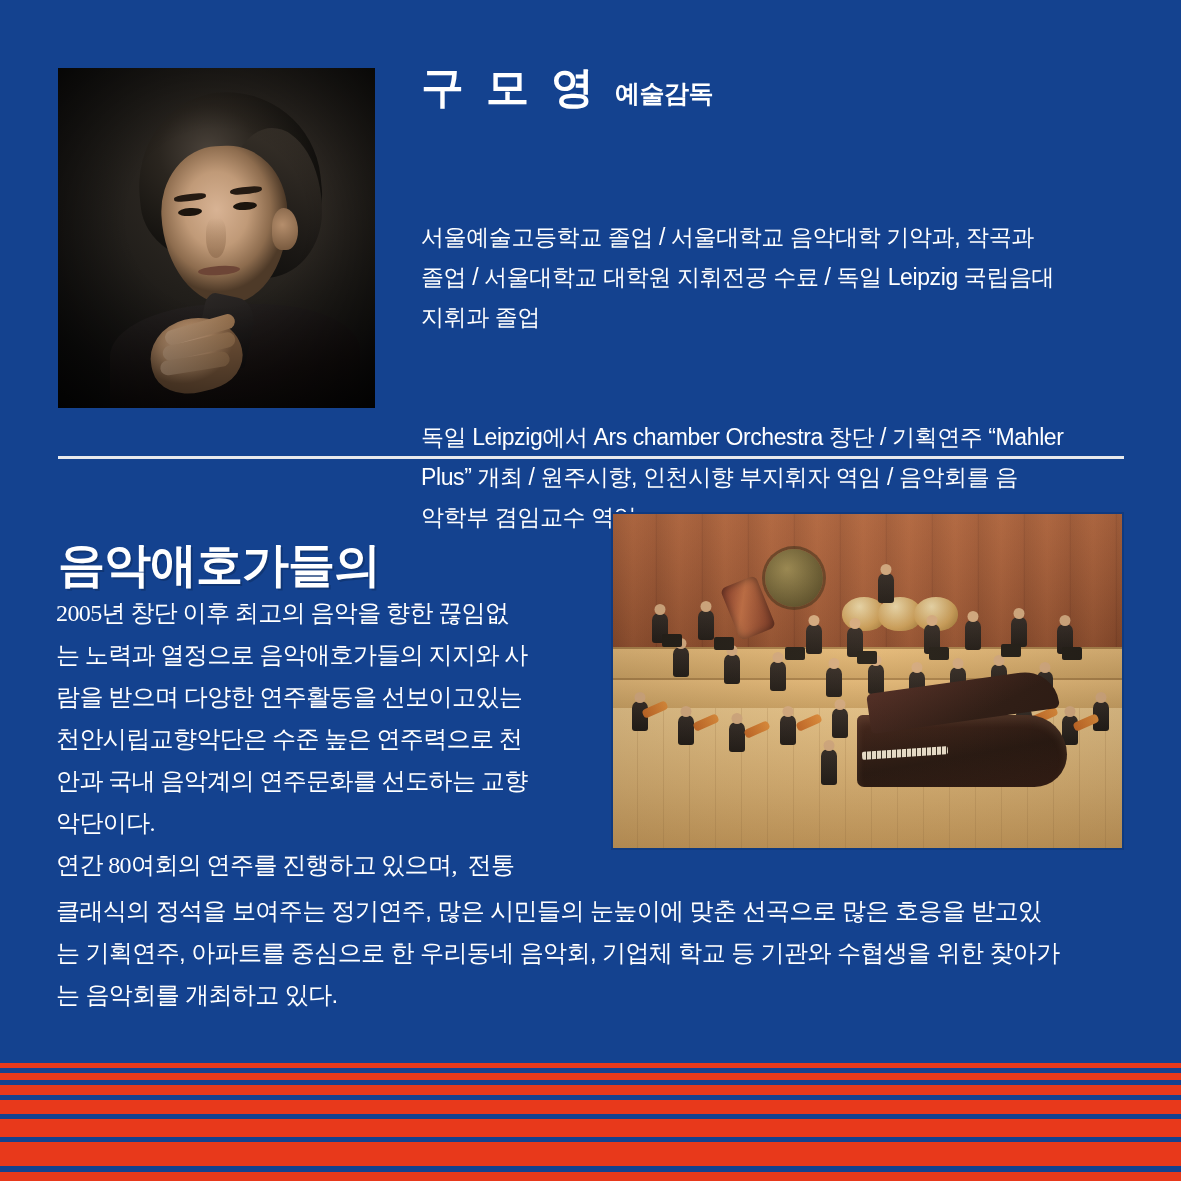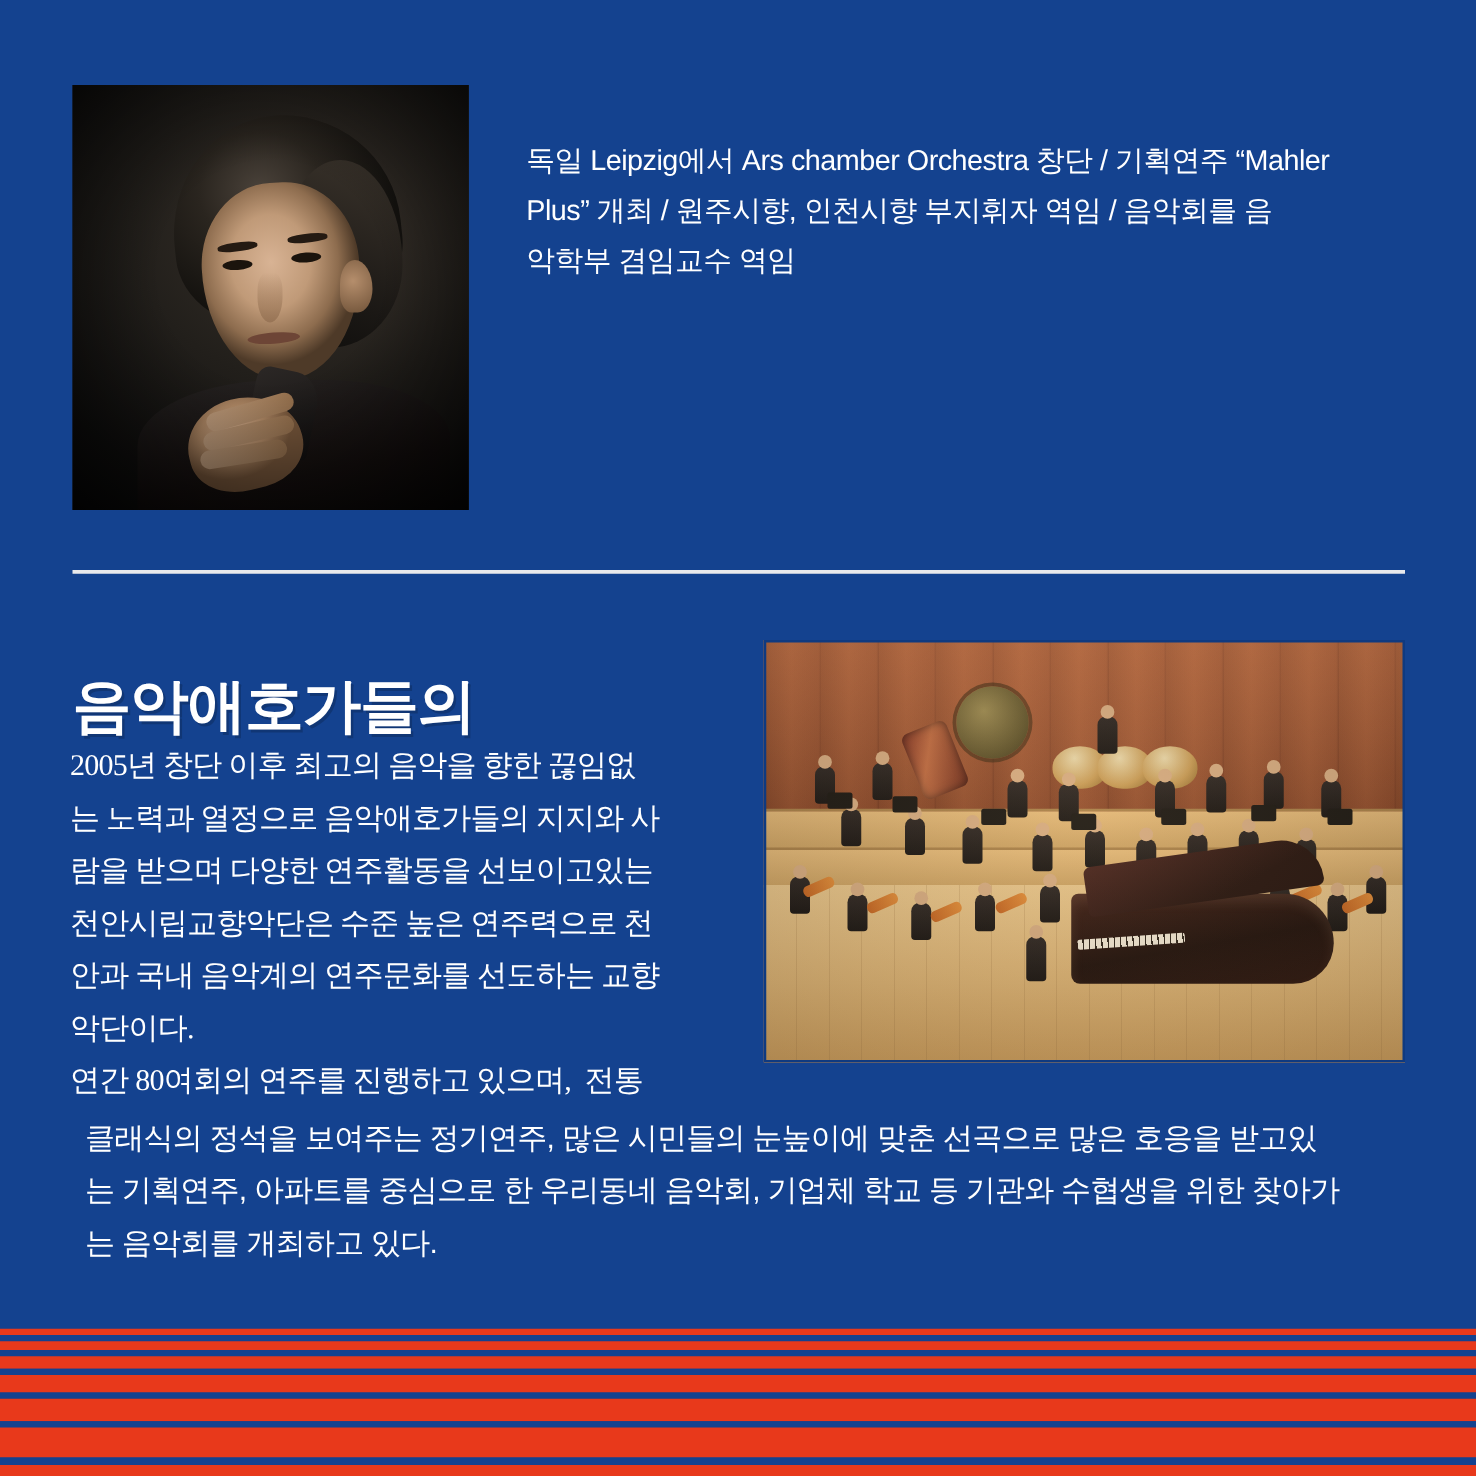--- a/index.html
+++ b/index.html
@@ -235,21 +235,21 @@
     width: 540px;
     color: #ffffff;
     font-size: 24px;
     line-height: 42px;
     letter-spacing: -0.6px;
   }
   .orch-body-left p { margin: 0; }
 
   .orch-body-wide {
     position: absolute;
-    left: 68px;
+    left: 56px;
     top: 890px;
     width: 1080px;
     color: #ffffff;
     font-size: 24px;
     line-height: 42px;
     letter-spacing: -0.6px;
   }
   .orch-body-wide p { margin: 0; }
 
   
@@ -443,22 +443,29 @@
       <div class="p-shirt"></div>
       <div class="p-collar"></div>
       <div class="p-hand"></div>
       <div class="p-finger f1"></div>
       <div class="p-finger f2"></div>
       <div class="p-finger f3"></div>
       <div class="p-vignette"></div>
     </div>
 
     <div class="conductor-text">
+      <div class="name-row">
+        <div class="name-main">구 모 영</div>
+        <div class="name-role">예술감독</div>
+      </div>
 
       <div class="bio">
+        <p>서울예술고등학교 졸업 / 서울대학교 음악대학 기악과, 작곡과
+졸업 / 서울대학교 대학원 지휘전공 수료 / 독일 Leipzig 국립음대
+지휘과 졸업</p>
         <p>독일 Leipzig에서 Ars chamber Orchestra 창단 / 기획연주 “Mahler
 Plus” 개최 / 원주시향, 인천시향 부지휘자 역임 / 음악회를 음
 악학부 겸임교수 역임</p>
       </div>
     </div>
   </section>
 
   <div class="divider"></div>
 
   <section>

